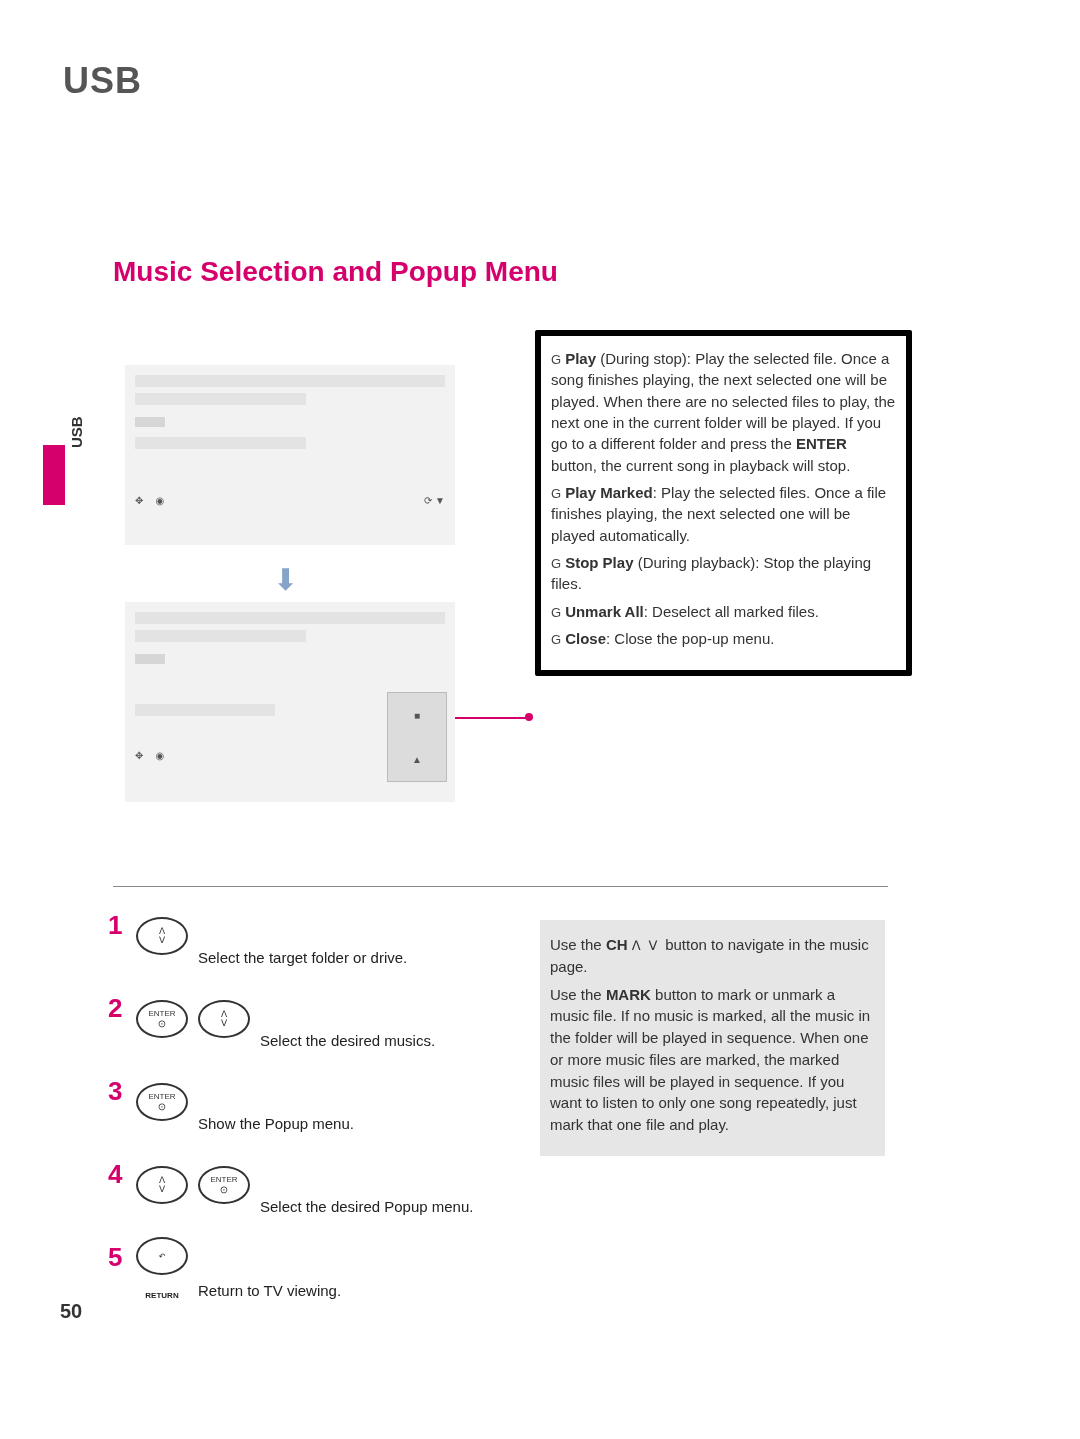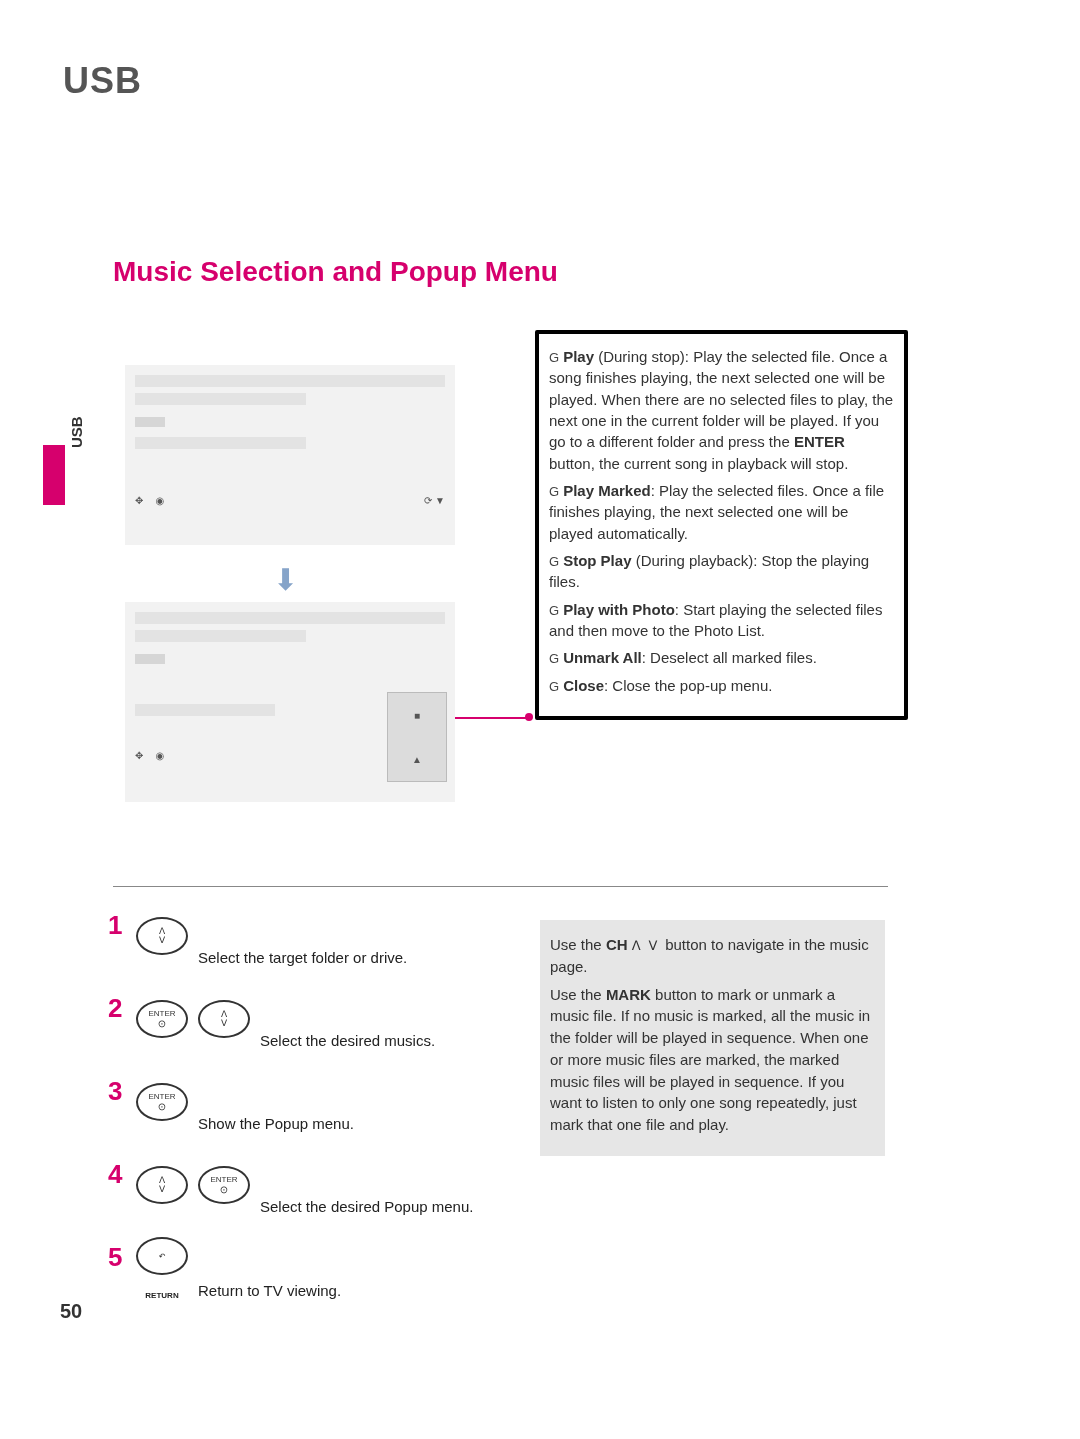--- a/index.html
+++ b/index.html
@@ -125,21 +125,21 @@
     width:8px;height:8px;
     background:#d6006d;
     border-radius:50%;
   }
   
   .info-panel {
     position: absolute;
     left: 535px;
     top: 330px;
     width: 345px;
-    border: 4px solid #000000;
+    border: 6px solid #000000;
     border-radius: 2px;
     padding: 12px 10px 14px 10px;
     font-size: 15px;
     line-height: 1.42;
     color: #333;
   }
   .info-panel .entry { margin-bottom: 6px; }
   .info-panel .entry .g {
     font-family: inherit;
     font-size: 13px;
@@ -284,23 +284,20 @@
     <div class="entry">
       <span class="g">G</span><b>Play</b><span> (During stop): </span><span>Play the selected file. Once a song finishes playing, the next selected one will be played. When there are no selected files to play, the next one in the current folder will be played. If you go to a different folder and press the </span><b>ENTER</b><span> button, the current song in playback will stop.</span>
     </div>
     <div class="entry">
       <span class="g">G</span><b>Play Marked</b><span>: Play the selected files. Once a file finishes playing, the next selected one will be played automatically.</span>
     </div>
     <div class="entry">
       <span class="g">G</span><b>Stop Play</b><span> (During playback): </span><span>Stop the playing files.</span>
     </div>
     <div class="entry">
-      <span class="g">G</span><b>Play with Photo</b><span>: Start playing the selected files and then move to the Photo List.</span>
-    </div>
-    <div class="entry">
       <span class="g">G</span><b>Unmark All</b><span>: Deselect all marked files.</span>
     </div>
     <div class="entry">
       <span class="g">G</span><b>Close</b><span>: Close the pop-up menu.</span>
     </div>
   </div>
 
   <div class="divider"></div>
 
   <div class="steps">

